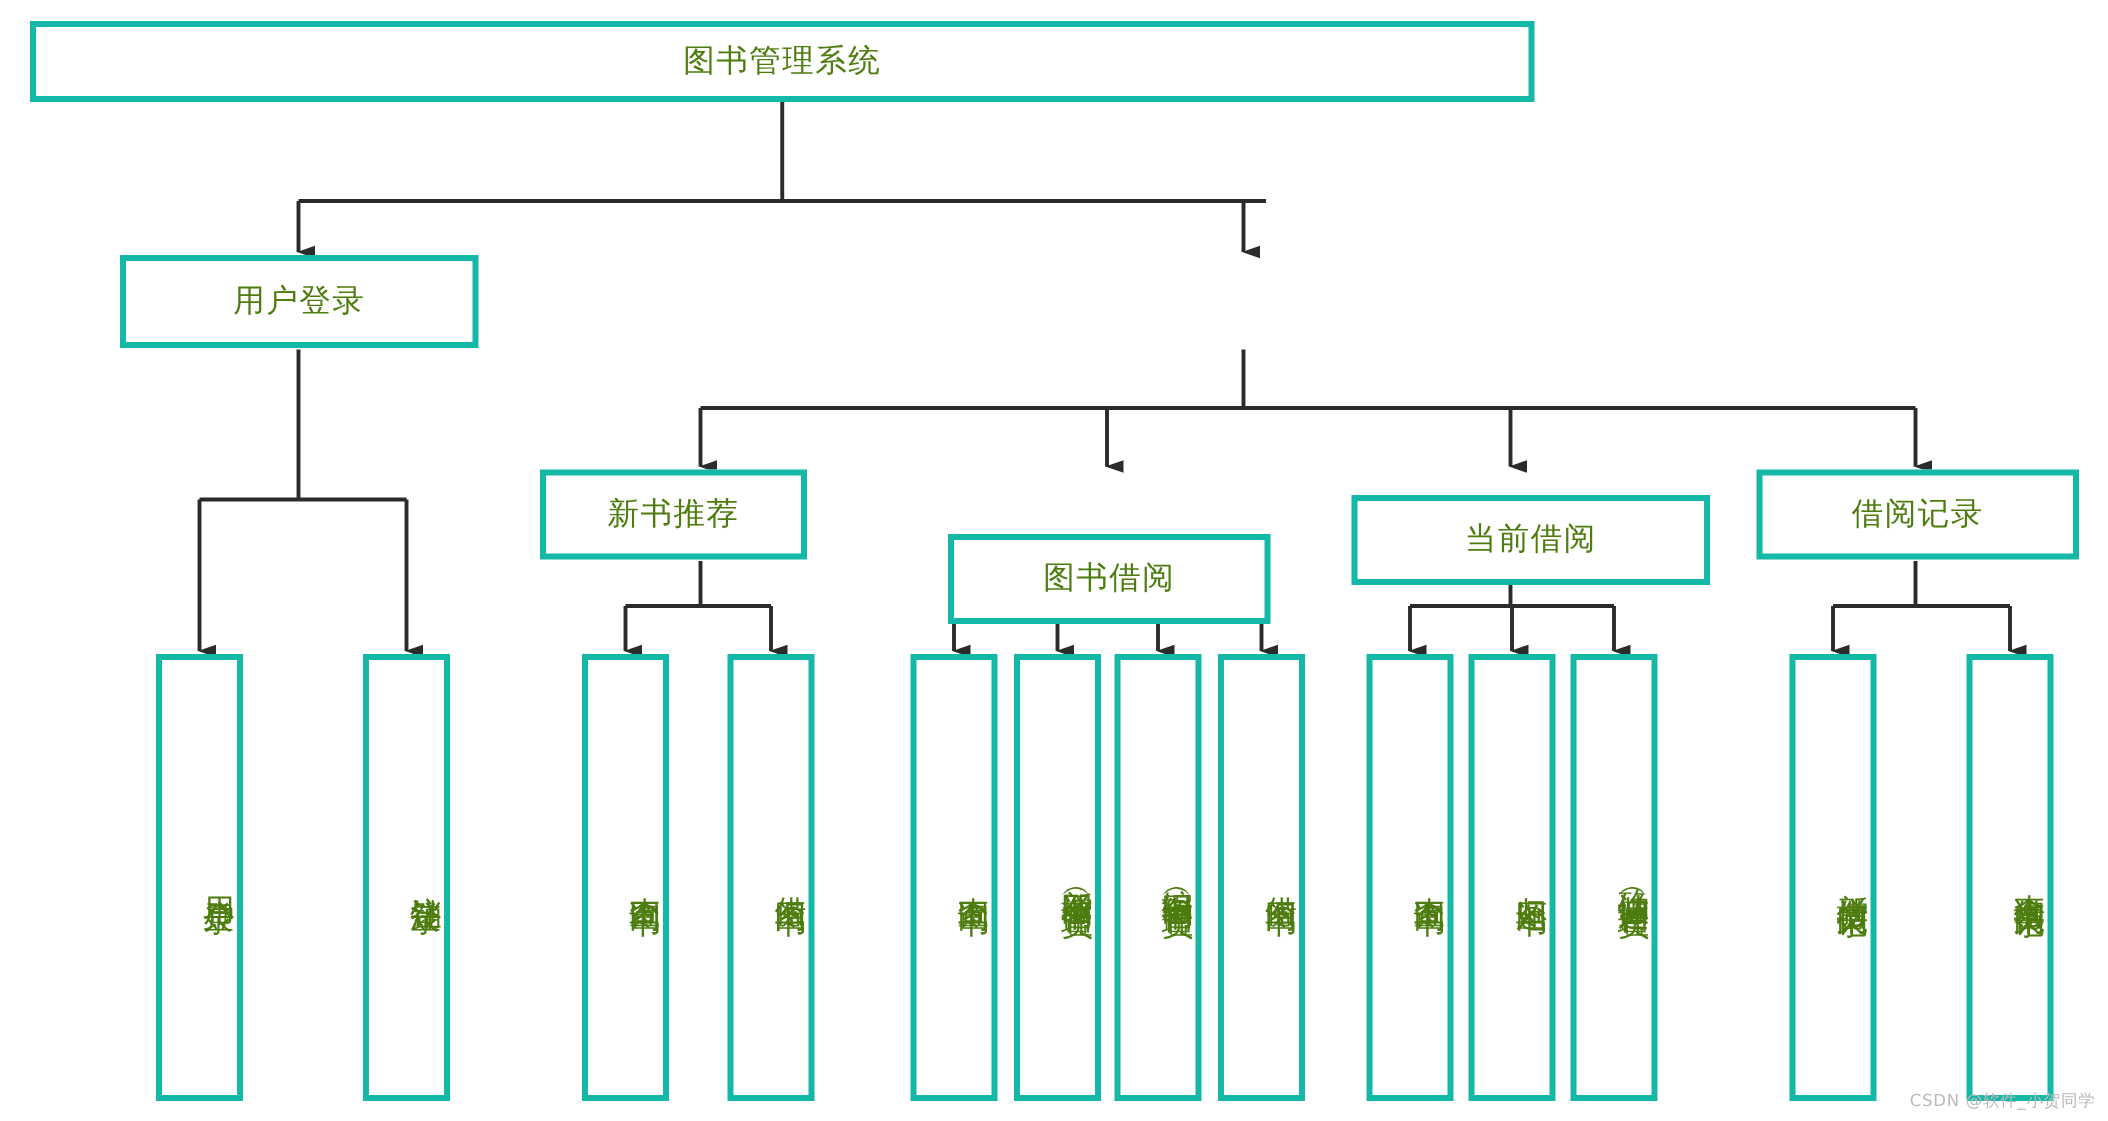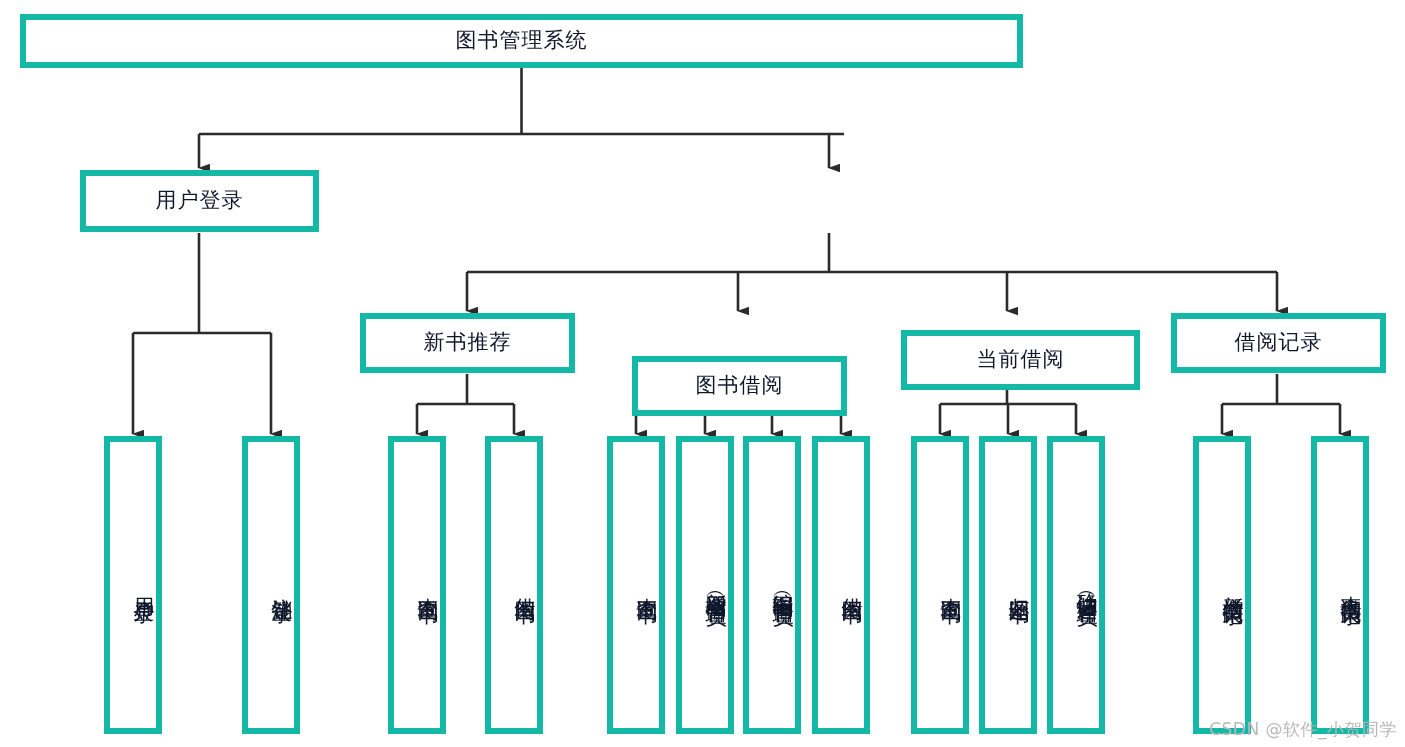--- a/index.html
+++ b/index.html
@@ -22,25 +22,25 @@
     position: absolute;
     left: 0;
     top: 0;
     width: 1405px;
     height: 747px;
   }
   .node-box {
     position: absolute;
     box-sizing: border-box;
     background: #ffffff;
-    border: 6px solid #14b8a6;
+    border: 4px solid #14b8a6;
     display: flex;
     align-items: center;
     justify-content: center;
-    color: #0f172a;
+    color: #4d7c0f;
     z-index: 3;
   }
   .node-box.horizontal {
     font-size: 21px;
     line-height: 1.2;
     letter-spacing: 1px;
   }
   .node-box.vertical {
     writing-mode: vertical-rl;
     text-orientation: upright;
@@ -57,21 +57,21 @@
     text-align: center;
   }
   .node-box.vertical .node-label {
     writing-mode: vertical-rl;
     text-orientation: upright;
   }
   #watermark {
     position: absolute;
     right: 8px;
     bottom: 6px;
-    font-size: 17px;
+    font-size: 11px;
     color: #b9b9b9;
     letter-spacing: 0.5px;
     z-index: 5;
     white-space: nowrap;
     font-family: "DejaVu Sans", "Liberation Sans", sans-serif;
   }
 </style>
 </head>
 <body>
 
@@ -133,21 +133,21 @@
 
   <div class="node-box horizontal" style="left:20px; top:14px; width:1003px; height:54px;">
     <span class="node-label">图书管理系统</span>
   </div>
 
   <div class="node-box horizontal" style="left:80px; top:170px; width:239px; height:62px;">
     <span class="node-label">用户登录</span>
   </div>
 
 
-  <div class="node-box horizontal" style="left:360px; top:313px; width:215px; height:60px;">
+  <div class="node-box horizontal" style="left:360px; top:313px; width:178px; height:60px;">
     <span class="node-label">新书推荐</span>
   </div>
 
   <div class="node-box horizontal" style="left:632px; top:313px; width:215px; height:60px;margin-top:43px;">
     <span class="node-label">图书借阅</span>
   </div>
 
   <div class="node-box horizontal" style="left:901px; top:330px; width:239px; height:60px;">
     <span class="node-label">当前借阅</span>
   </div>

